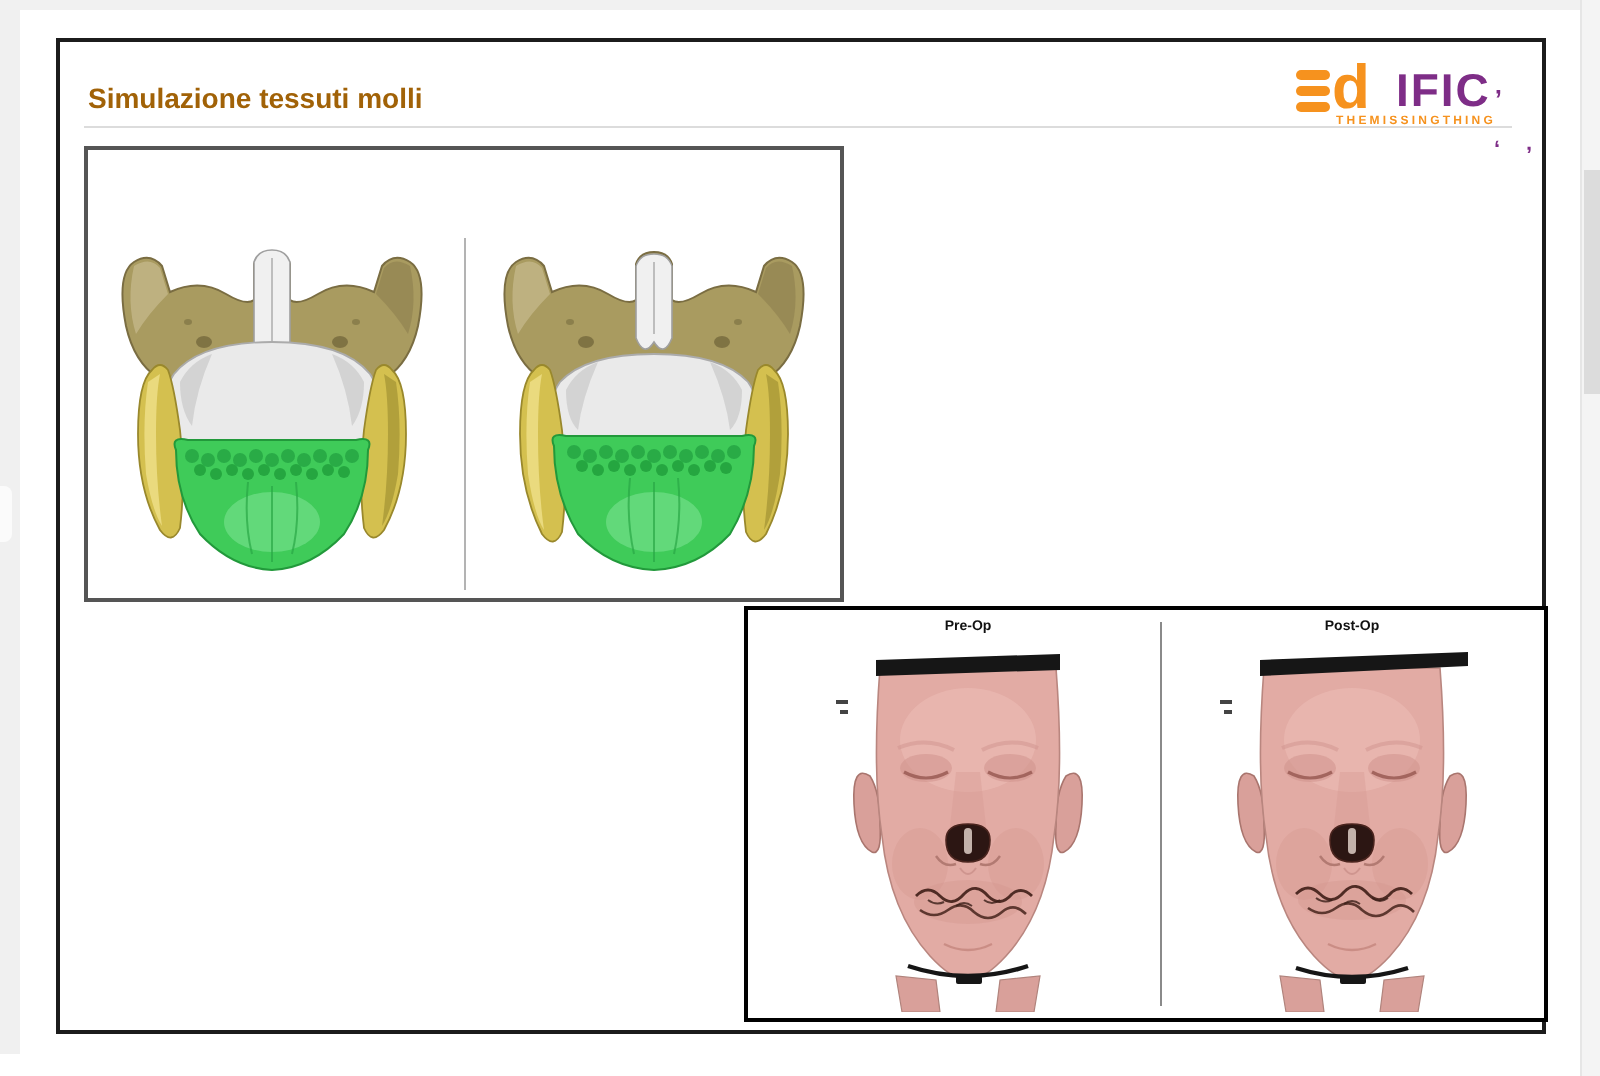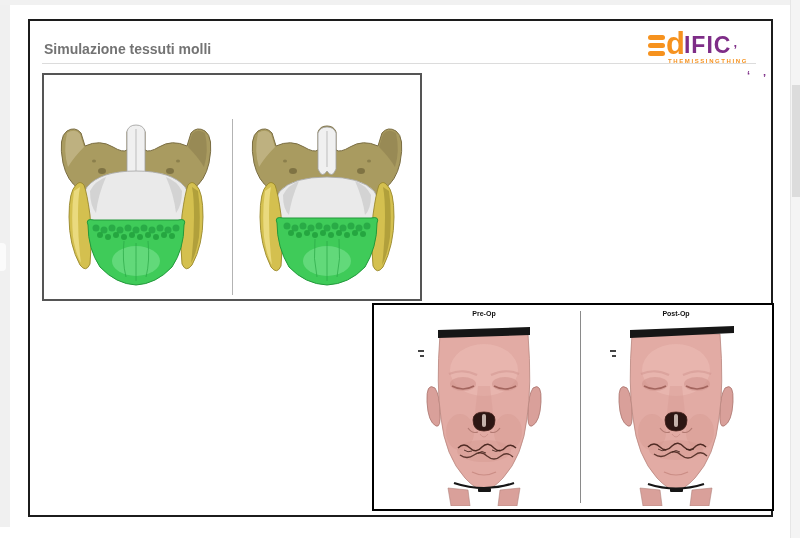--- a/index.html
+++ b/index.html
@@ -9,30 +9,30 @@
     overflow:hidden; position:relative;
   }
   .top-strip  { position:absolute; left:0; top:0; width:800px; height:5px; background:#f1f1f1; }
   .left-strip { position:absolute; left:0; top:5px; width:10px; height:522px; background:#f0f0f0; }
   .left-notch { position:absolute; left:0; top:238px; width:6px; height:28px; background:#fbfbfb; border-radius:0 4px 4px 0; }
   .vscrollbar { position:absolute; right:0; top:0; width:10px; height:538px; background:#f4f4f4; border-left:1px solid #e6e6e6; }
   .vscroll-thumb { position:absolute; left:1px; top:85px; width:8px; height:112px; background:#dcdcdc; }
 
   .slide { position:absolute; left:28px; top:19px; width:745px; height:498px;
            background:#fff; border:2px solid #1c1c1c; }
-  .slide-title { position:absolute; left:14px; top:20px; font-size:14px; font-weight:bold; color:#737373; }
+  .slide-title { position:absolute; left:14px; top:20px; font-size:14px; font-weight:bold; color:#a16207; }
   .title-rule  { position:absolute; left:12px; top:42px; width:714px; height:1px; background:#dcdcdc; }
 
   
   .logo { position:absolute; left:618px; top:7px; width:126px; height:58px; }
   .logo-row { display:flex; align-items:flex-end; height:28px; }
   .e-glyph { display:inline-flex; flex-direction:column; justify-content:flex-end; width:17px; height:24px; margin-right:1px; }
   .e-glyph i { display:block; height:5.5px; background:#F6921E; border-radius:2.5px; margin-top:2.5px; }
   .brand-d    { font-size:31px; line-height:25px; font-weight:bold; color:#F6921E; letter-spacing:-1px; }
-  .brand-rest { font-size:23px; line-height:21px; font-weight:bold; color:#7E2D87; letter-spacing:1px; }
+  .brand-rest { font-size:23px; line-height:21px; font-weight:bold; color:#7E2D87; letter-spacing:1px;padding-left:14px; }
   .quote-top  { font-size:13px; line-height:13px; color:#7E2D87; font-weight:bold; margin-left:2px; }
   .tagline    { display:block; margin:2px 0 0 20px; font-size:6px; letter-spacing:1.6px; color:#F6921E; font-weight:bold; }
   .quote-b1, .quote-b2 { position:absolute; color:#7E2D87; font-weight:bold; font-size:11px; }
   .quote-b1 { left:99px; top:41px; }
   .quote-b2 { left:115px; top:44px; }
 
   
   .skull-panel   { position:absolute; left:12px; top:52px; width:380px; height:228px; border:2px solid #555; background:#fff; }
   .skull-divider { position:absolute; left:188px; top:44px; width:1px; height:176px; background:#b3b3b3; }
   .skull-render  { position:absolute; top:46px; width:172px; height:172px; }

